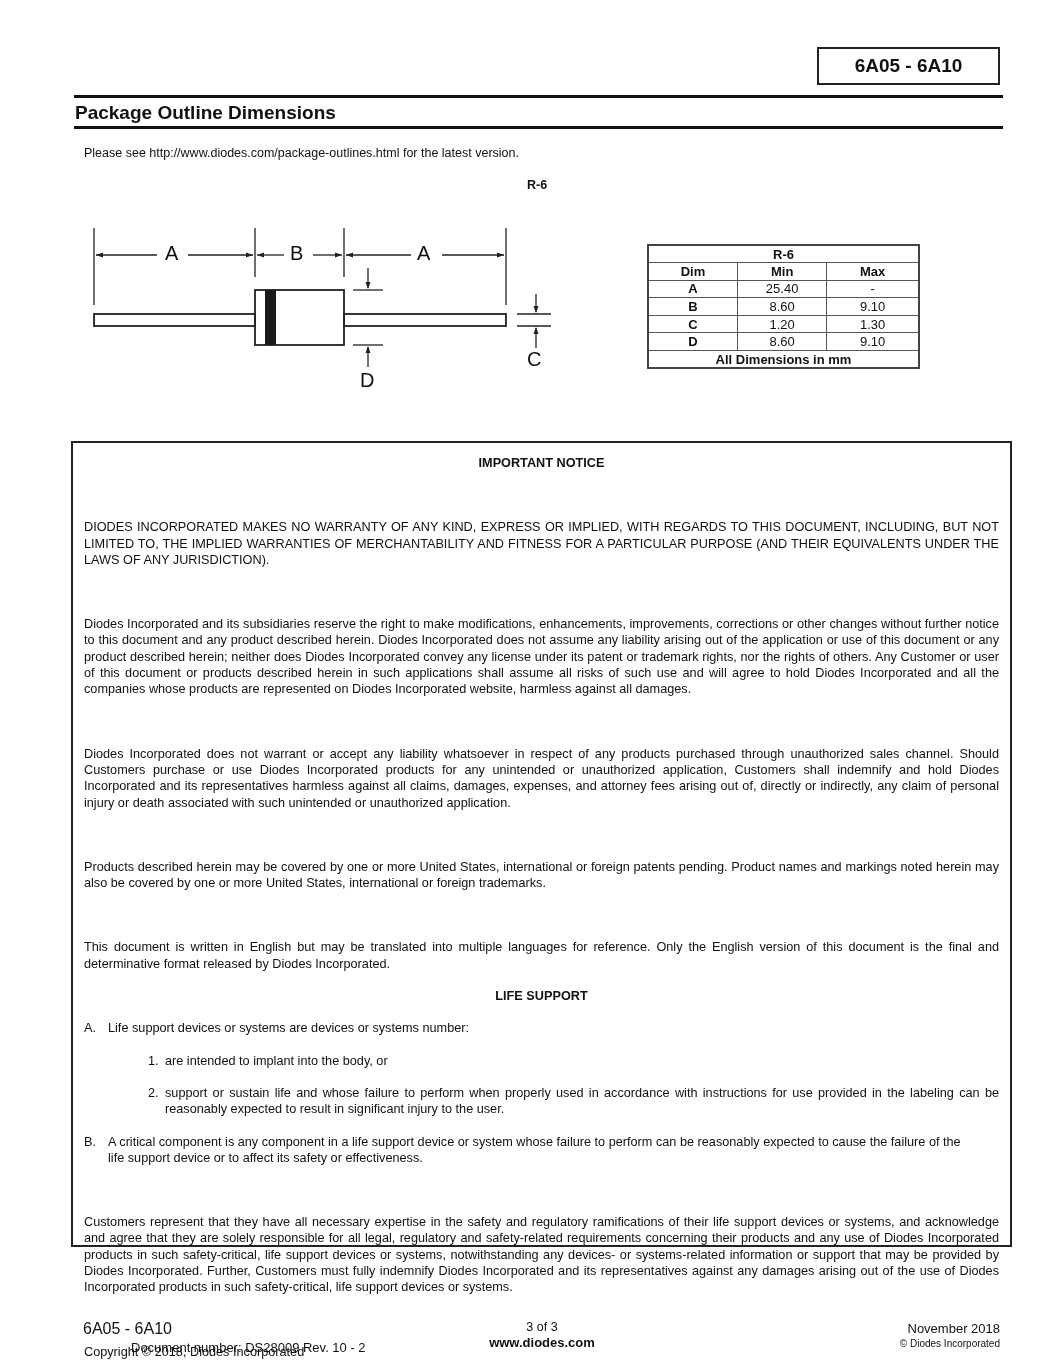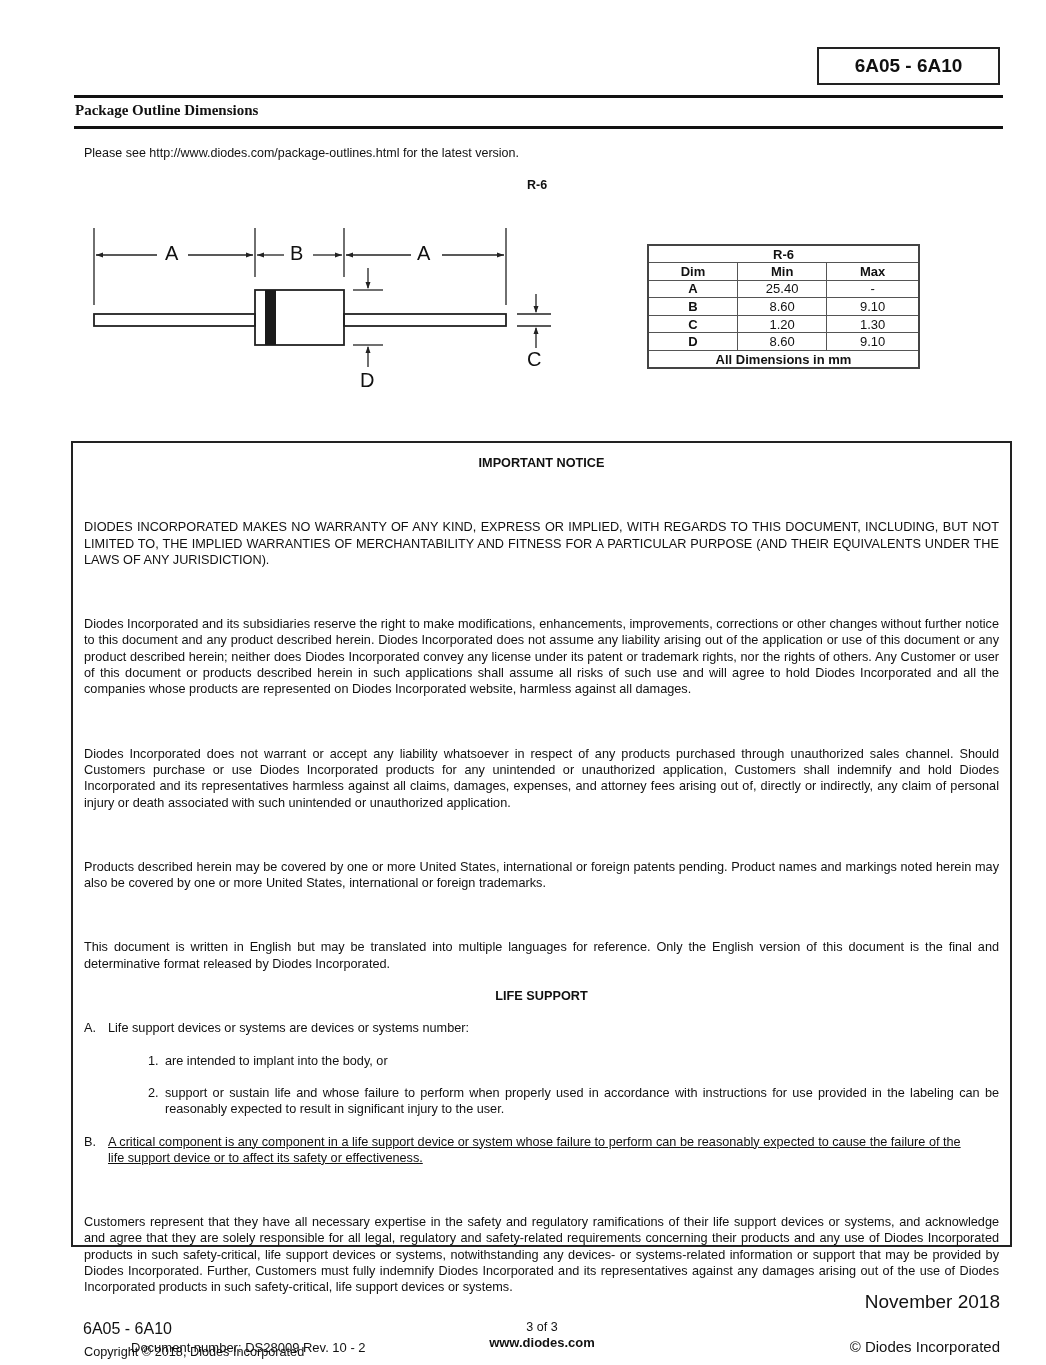--- a/index.html
+++ b/index.html
@@ -6,21 +6,21 @@
   html, body { width: 1046px; height: 1365px; background: #ffffff; }
   body { position: relative; font-family: "Liberation Sans", sans-serif; color: #111; overflow: hidden; }
 
   .part-box {
     position: absolute; left: 817px; top: 47px; width: 183px; height: 38px;
     border: 2px solid #222; font-weight: bold; font-size: 19px;
     display: flex; align-items: center; justify-content: center;
   }
   .rule-thick { position: absolute; left: 74px; width: 929px; height: 3px; background: #111; }
   .section-title {
-    position: absolute; left: 75px; top: 102px; font-size: 15px; font-weight: bold; font-family: Liberation Serif, serif;
+    position: absolute; left: 75px; top: 102px; font-size: 19px; font-weight: bold;
   }
   .section-sub { position: absolute; left: 84px; top: 131px; font-size: 12.5px; margin-top: 15px; }
 
   .pkg-label { position: absolute; left: 527px; top: 178px; font-size: 12.5px; font-weight: bold; }
 
   .diagram { position: absolute; left: 80px; top: 220px; }
 
   table.dims {
     position: absolute; left: 647px; top: 244px; width: 273px;
     border-collapse: collapse; font-size: 13px; border: 2px solid #444;
@@ -38,29 +38,29 @@
     font-size: 12.7px; line-height: 16.3px;
   }
   .notice .heading { text-align: center; font-weight: bold; margin: 0 0 16px 0; }
   .notice p { text-align: justify; margin-bottom: 16px; margin-top: 48px; }
   .notice .list-a { display: flex; margin-bottom: 16px; }
   .notice .list-a .marker { width: 24px; flex: none; }
   .notice .sub { display: flex; margin-left: 64px; margin-bottom: 16px; text-align: justify; }
   .notice .sub .marker { width: 17px; flex: none; }
   .notice .list-b { display: flex; margin-bottom: 16px; }
   .notice .list-b .marker { width: 24px; flex: none; }
-  .notice .list-b span.text { padding-right: 20px; text-decoration: underline; }
+  .notice .list-b span.text { padding-right: 20px; }
   .notice .url { font-weight: bold; }
 
   .footer-left1 { position: absolute; left: 83px; top: 1320px; font-size: 16px; }
   .footer-left2 { position: absolute; left: 83px; top: 1340px; font-size: 13px; margin-left: 48px; }
   .footer-mid1 { position: absolute; left: 0; width: 1084px; text-align: center; top: 1320px; font-size: 12.5px; }
   .footer-mid2 { position: absolute; left: 0; width: 1084px; text-align: center; top: 1335px; font-size: 13px; font-weight: bold; }
-  .footer-right1 { position: absolute; right: 46px; top: 1291px; font-size: 19px; }
-  .footer-right2 { position: absolute; right: 46px; top: 1338px; font-size: 15px; }
+  .footer-right1 { position: absolute; right: 46px; top: 1321px; font-size: 13px; }
+  .footer-right2 { position: absolute; right: 46px; top: 1338px; font-size: 10px; }
 </style>
 </head>
 <body>
 
 <div class="part-box">
   <span>6A05 - 6A10</span>
 </div>
 
 <div class="rule-thick" style="top:95px;"></div>
 <div class="section-title">Package Outline Dimensions</div>

